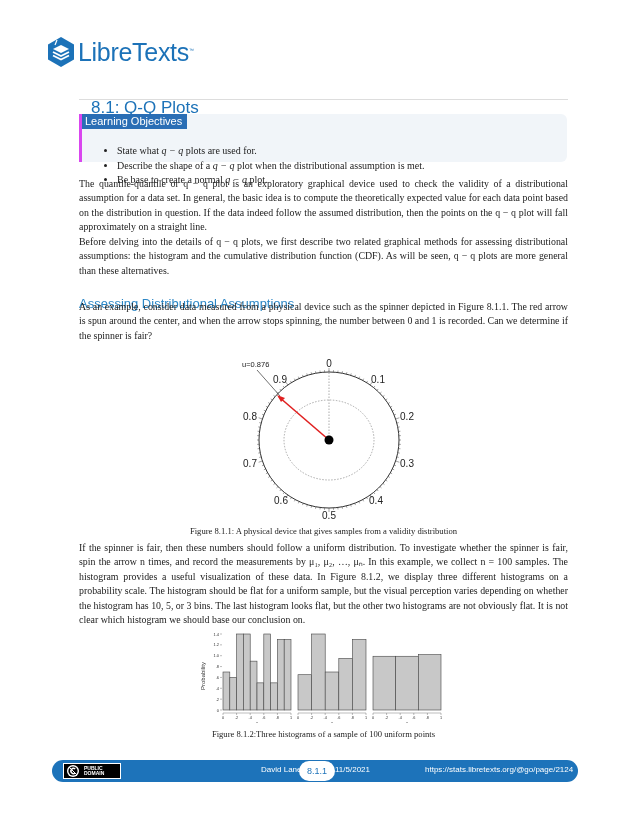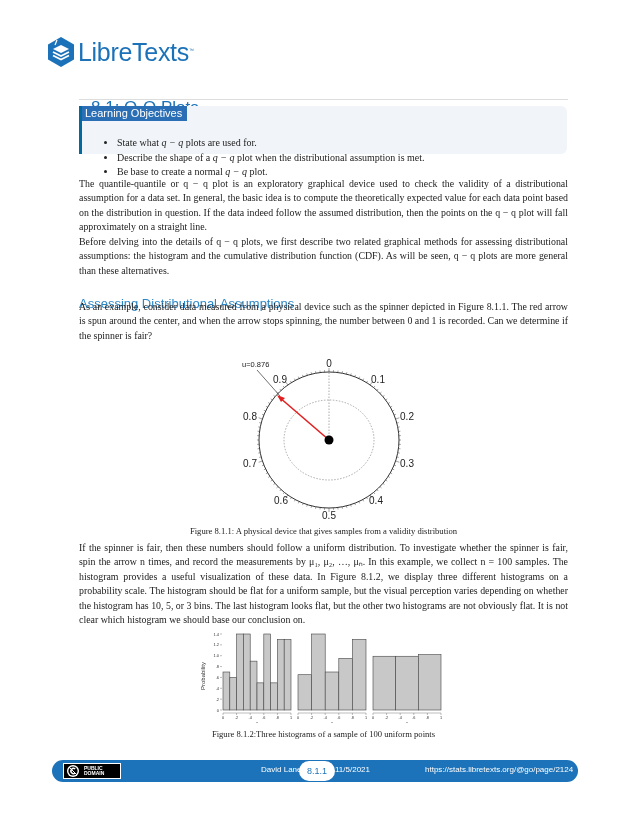--- a/index.html
+++ b/index.html
@@ -8,22 +8,22 @@
   .logo { position: absolute; left: 46px; top: 36px; display: flex; align-items: center; }
   .logo-mark { width: 30px; height: 32px; }
   .logo-text { font-family: "Liberation Sans", sans-serif; font-size: 25px; color: #1c72b8;
                margin-left: 2px; letter-spacing: -0.3px; }
   .logo-tm { font-family: "Liberation Sans", sans-serif; font-size: 5px; color: #1c72b8;
              vertical-align: top; position: relative; top: -2px; }
   .page-title { position: absolute; left: 79px; top: 86px; font-family: "Liberation Sans", sans-serif;
                 font-size: 17px; color: #1c72b8; margin: 12px; font-weight: normal; }
   .title-rule { position: absolute; left: 79px; top: 99px; width: 489px; height: 1px; background: #ddd; }
 
-  .lo-box { position: absolute; left: 79px; top: 106px; width: 488px; height: 48px;
-            background: #f1f5f9; border-left: 3px solid #0369a1; border-radius: 0 6px 6px 0; box-sizing: border-box; }
+  .lo-box { position: absolute; left: 79px; top: 114px; width: 488px; height: 48px;
+            background: #f1f5f9; border-left: 3px solid #d946ef; border-radius: 0 6px 6px 0; box-sizing: border-box; }
   .lo-label { position: absolute; left: 0; top: 0; background: #2a6eb5; color: #fff;
               font-family: "Liberation Sans", sans-serif; font-size: 11px; padding: 1px 5px 2px 3px; }
   .lo-list { position: absolute; left: 9px; top: 18px; margin: 12px; padding: 0 0 0 14px;
              font-size: 10px; line-height: 14.5px; }
   .lo-list li { margin: 0; }
   .m { font-style: italic; }
 
   .para { position: absolute; left: 79px; width: 489px; margin: 0; font-size: 9.9px; line-height: 14.4px;
           text-align: justify; }
   .sec-head { position: absolute; left: 79px; top: 296px; margin: 0; font-family: "Liberation Sans", sans-serif;

